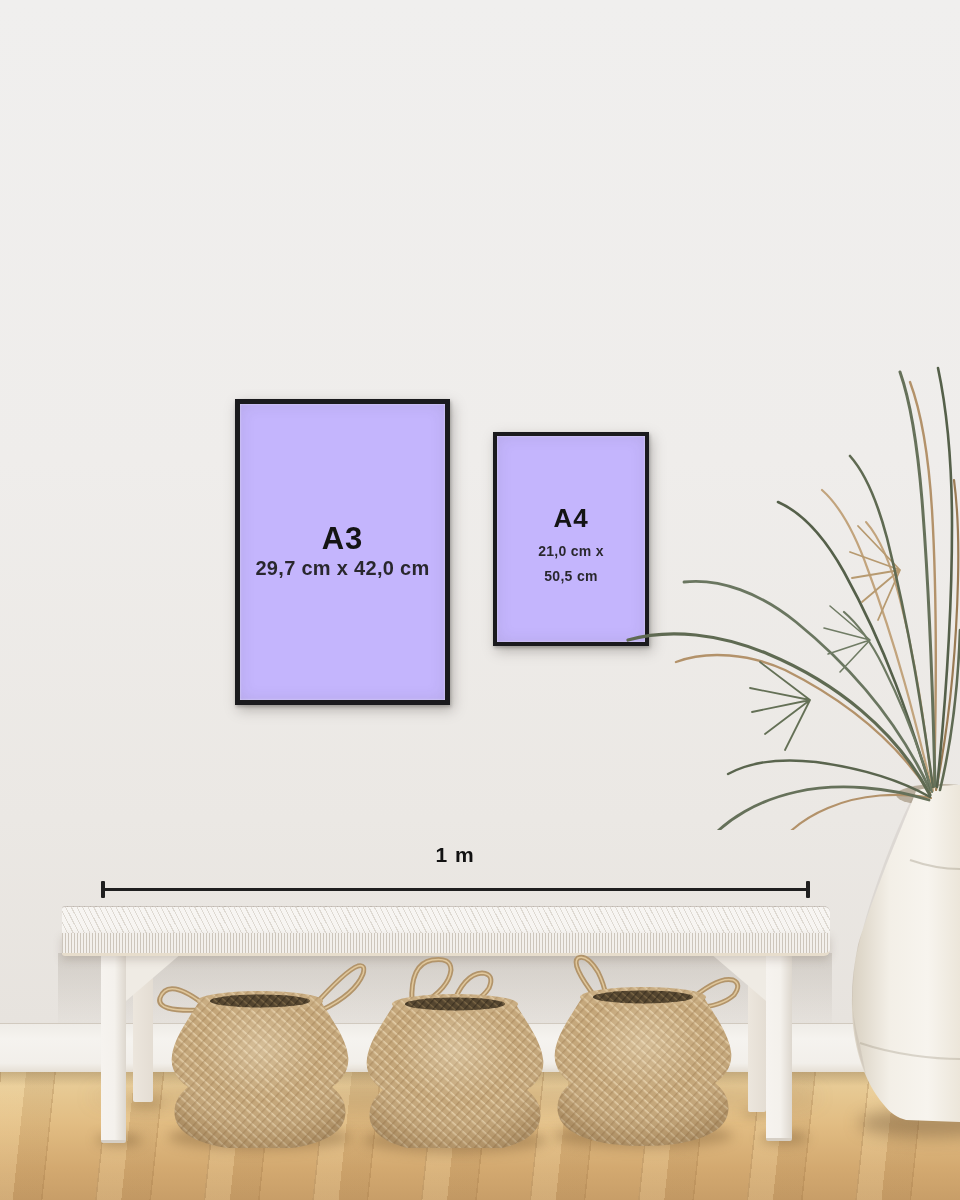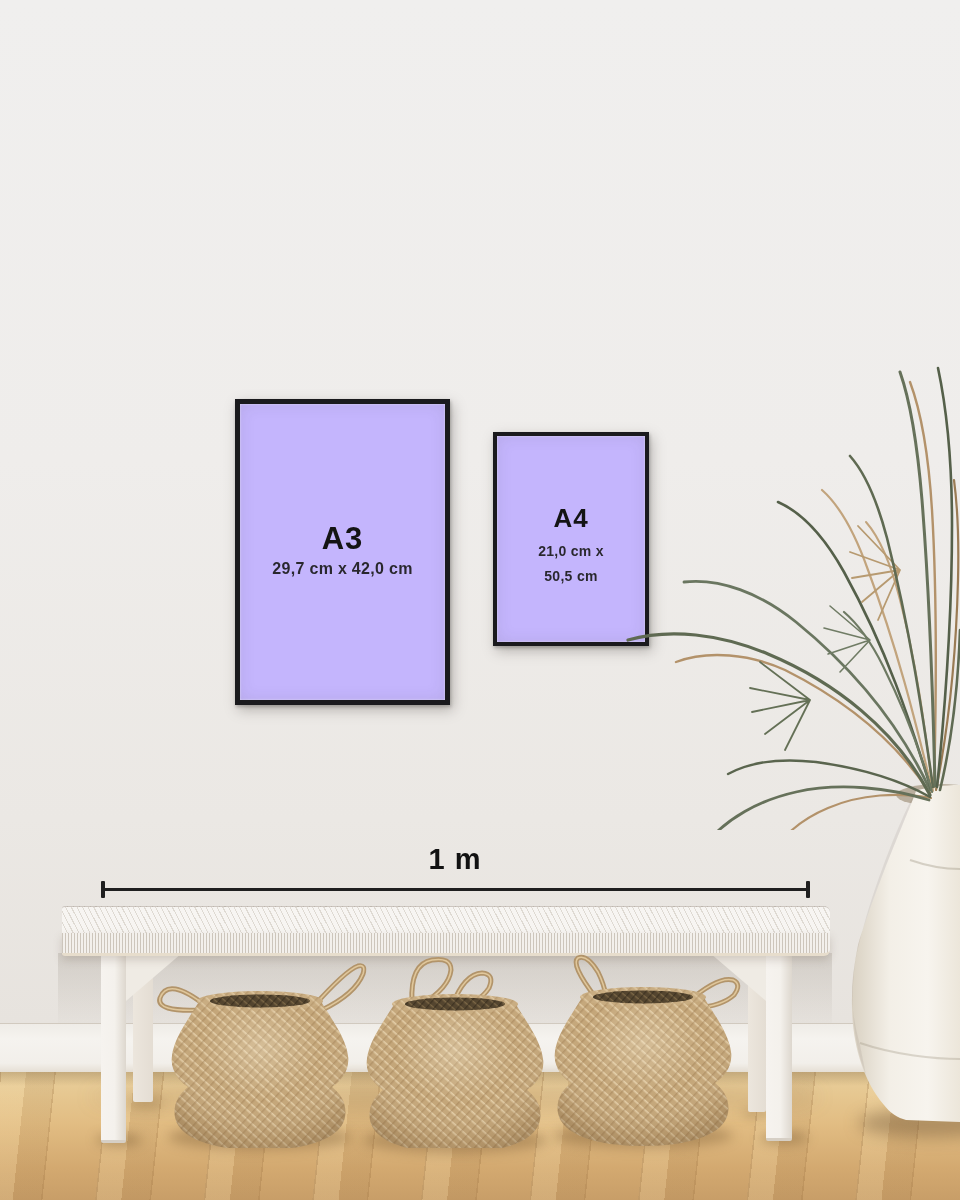--- a/index.html
+++ b/index.html
@@ -26,31 +26,31 @@
   .frame{position:absolute;background:#c4b5fd;border:solid #1a1a1d;
          box-shadow:3px 5px 12px rgba(95,90,84,.38),1px 2px 3px rgba(60,58,55,.30);
          display:flex;flex-direction:column;align-items:center;justify-content:center;}
   .frame .paper{position:absolute;inset:0;box-shadow:inset 0 0 16px rgba(60,55,50,.10),inset 0 0 2px rgba(255,255,255,.8);}
   .frame-a3{left:235px;top:399px;width:205px;height:296px;border-width:5px;}
   .frame-a4{left:493px;top:432px;width:148px;height:206px;border-width:4px;}
   .poster-label{position:relative;color:#141414;font-weight:700;letter-spacing:1px;line-height:1.05;}
   .frame-a3 .poster-label{font-size:31px;}
   .frame-a4 .poster-label{font-size:26px;}
   .poster-dims{position:relative;color:#1c1c1c;font-weight:700;opacity:.92;letter-spacing:.3px;
-               text-align:center;margin-top:1px;font-size:16px;line-height:25px;}
+               text-align:center;margin-top:1px;font-size:20px;line-height:25px;}
   .frame-a4 .poster-dims{font-size:14px;margin-top:6px;}
   .frame-a4 .inner-wrap{transform:translateY(8px);display:flex;flex-direction:column;align-items:center;}
   .frame-a3 .inner-wrap{display:flex;flex-direction:column;align-items:center;}
 
   
   .measure-line{position:absolute;left:103px;top:888px;width:705px;height:3px;background:#1f1f1f;}
   .measure-tick{position:absolute;top:881px;width:4px;height:17px;background:#1f1f1f;border-radius:1px;}
   .measure-tick.left{left:101px;} .measure-tick.right{left:806px;}
   .measure-label{position:absolute;left:455px;top:843px;transform:translateX(-50%);
-                 font-size:29px;font-weight:700;color:#121212;letter-spacing:1px;}
+                 font-size:21px;font-weight:700;color:#121212;letter-spacing:1px;}
 
   
   .bench-top{position:absolute;left:62px;top:906px;width:768px;height:27px;
       background:repeating-linear-gradient(63deg,rgba(192,184,172,.45) 0 1px,rgba(0,0,0,0) 1px 5px),#f7f5f2;
       border-top:1px solid rgba(150,140,128,.45);border-radius:3px 6px 0 0;}
   .bench-apron{position:absolute;left:62px;top:933px;width:768px;height:20px;
       background:repeating-linear-gradient(90deg,rgba(198,190,179,.85) 0 1px,rgba(0,0,0,0) 1px 3px),#f3f0ec;
       border-bottom:3px solid #e7ddcc;border-radius:0 0 6px 3px;
       box-shadow:0 4px 9px rgba(120,105,88,.25);}
   .bench-leg{position:absolute;border-radius:2px;}

